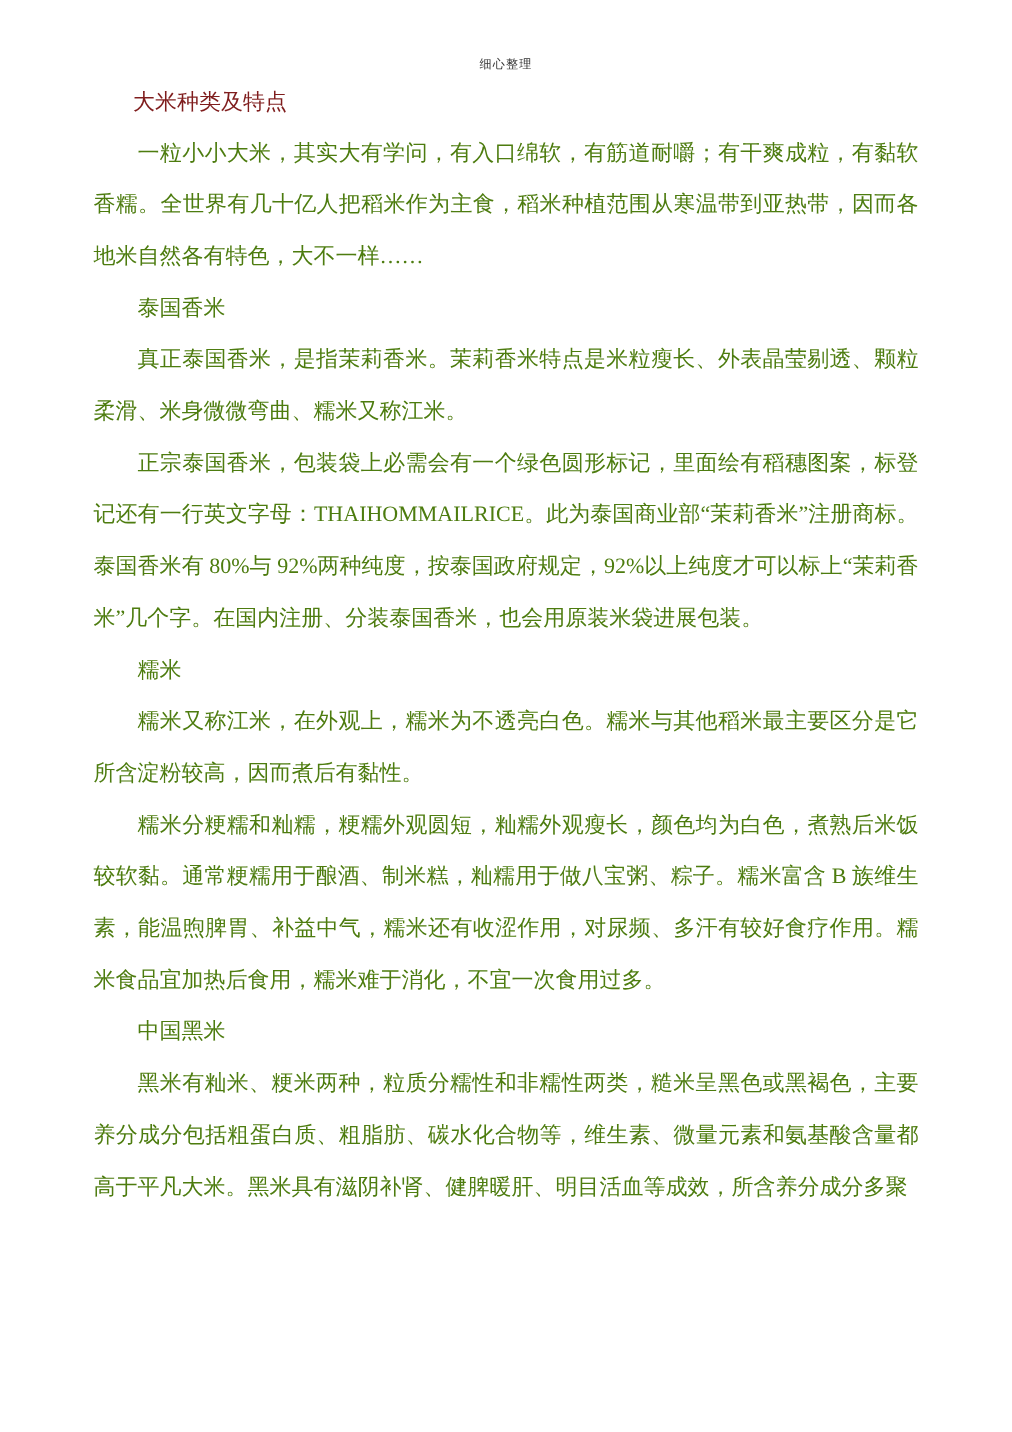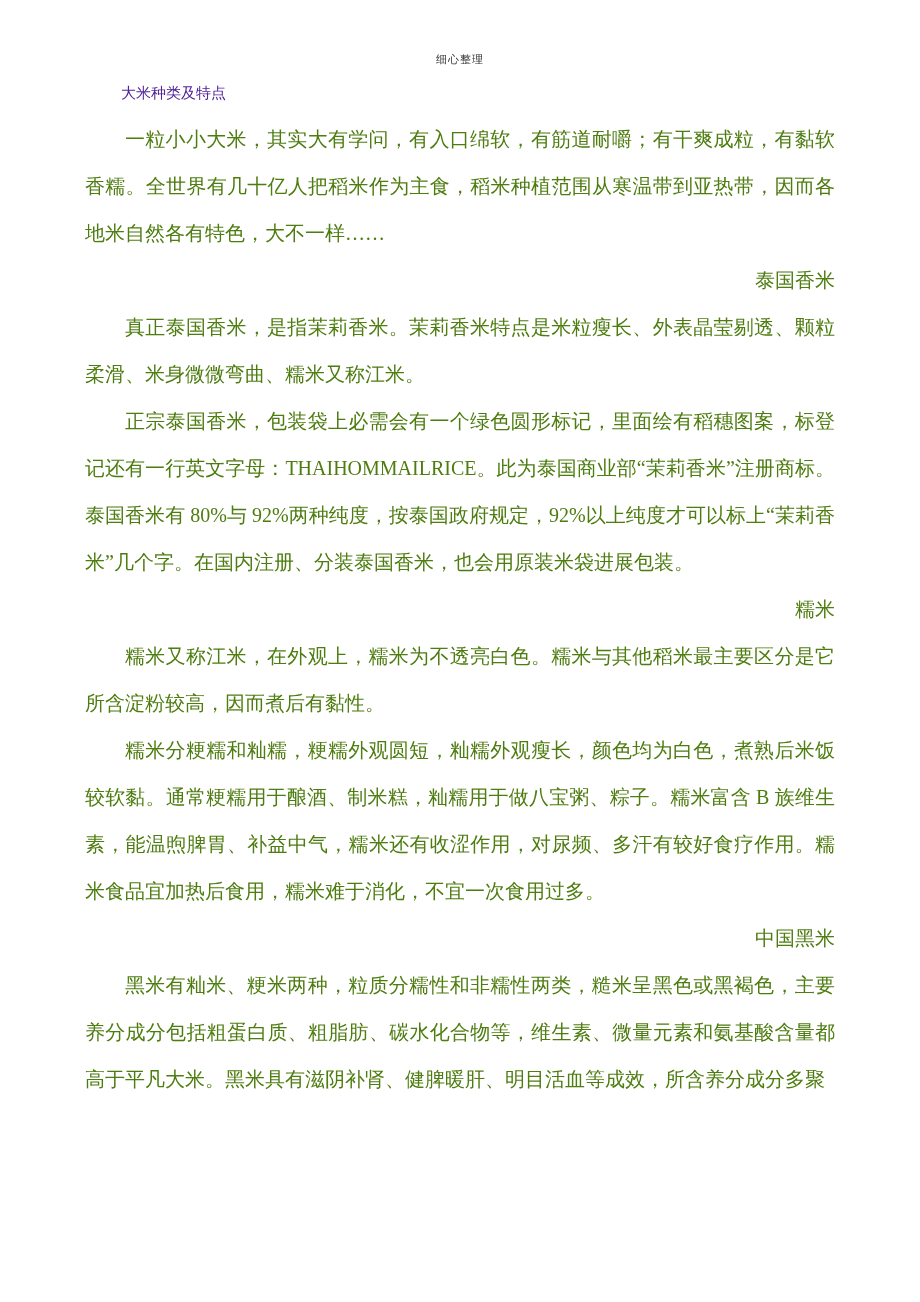--- a/index.html
+++ b/index.html
@@ -20,38 +20,38 @@
   }
   .header-note {
     text-align: center;
     font-size: 11px;
     color: #333333;
     letter-spacing: 1px;
     line-height: 14px;
     margin-bottom: 16px;
   }
   .subtitle {
-    font-size: 15px;
+    font-size: 20px;
     line-height: 22px;
     padding-left: 36px;
     margin: 0 0 12px 0;
-    color: #4c1d95;
+    color: #7f1d1d;
   }
   p.block {
     font-size: 20px;
     line-height: 47px;
     margin: 0;
     text-indent: 2em;
     text-align: justify;
     text-justify: inter-character;
     word-break: break-all;
     color: #4d7c0f;
   }
   p.heading {
-    text-align: right;
+    text-align: left;
   }
 </style>
 </head>
 <body>
 
 <div class="page">
   <div class="header-note">细心整理</div>
 
   <div class="subtitle">大米种类及特点</div>
 

